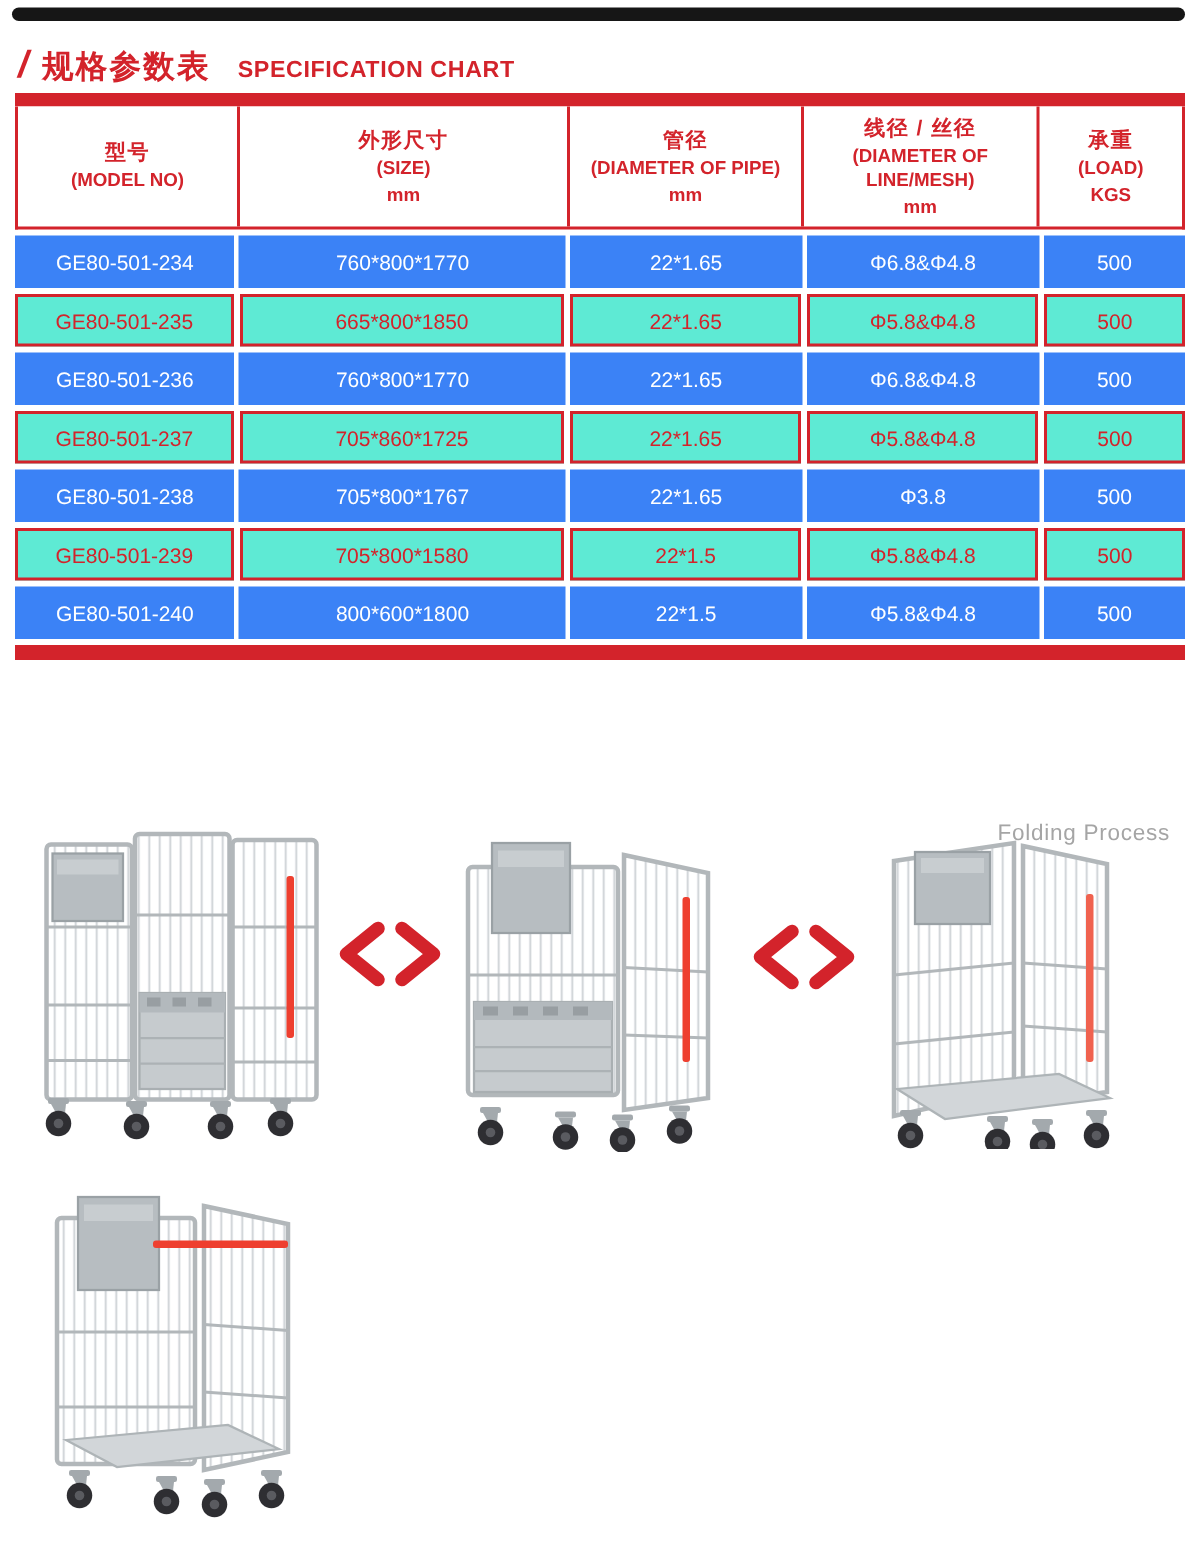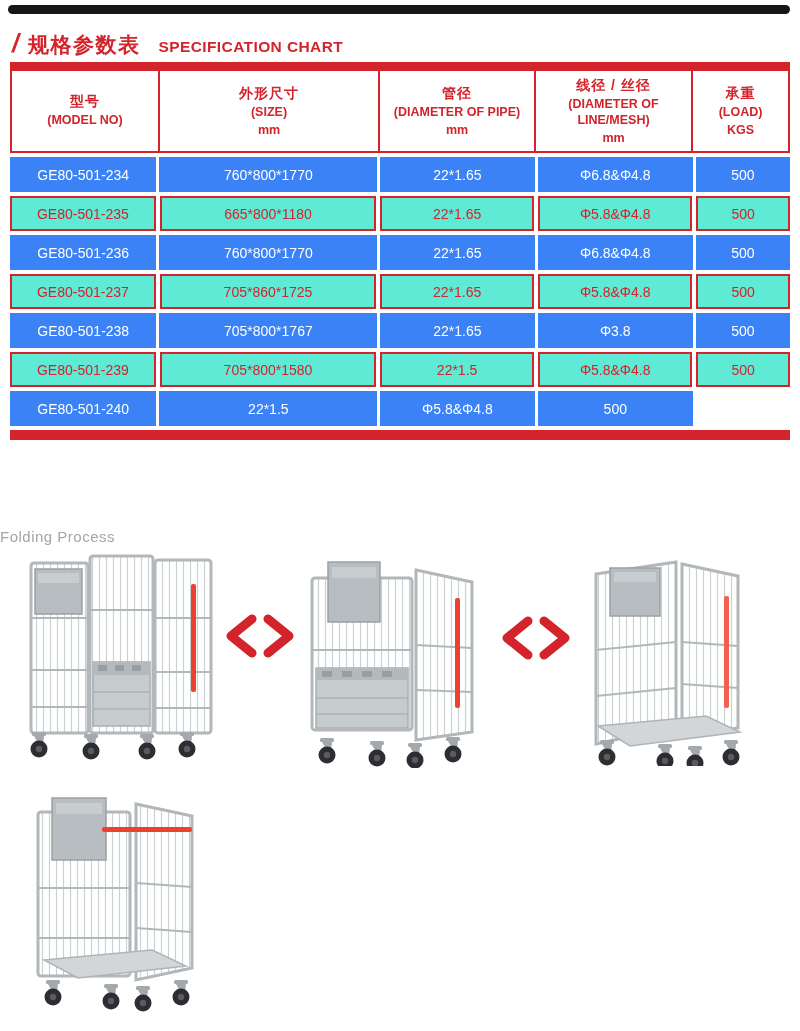--- a/index.html
+++ b/index.html
@@ -32,21 +32,21 @@
   .trow{display:grid;grid-template-columns:148fr 220fr 156fr 157fr 95fr;height:35px;margin-top:4px;}
   .trow.dark{column-gap:3px;}
   .trow.light{column-gap:4px;}
   .td{display:flex;align-items:center;justify-content:center;font-size:14px;box-sizing:border-box;}
   .dark .td{background:#3b82f6;color:#ffffff;}
   .light .td{background:#5eead4;border:2px solid #d3232b;color:#d3232b;}
 
   
   .fold-title{position:absolute;left:0;top:493px;width:780px;text-align:center;
               font-size:19px;color:#3d3d3d;font-weight:bold;letter-spacing:2px;}
-  .fold-sub{position:absolute;left:0;top:528px;width:780px;text-align:left;
+  .fold-sub{position:absolute;left:0;top:547px;width:780px;text-align:right;
             font-size:15px;color:#a5a5a5;letter-spacing:0.5px;}
 
   .img{position:absolute;}
   .t1{left:26px;top:550px;}
   .a1{left:222px;top:614px;}
   .t2{left:308px;top:550px;}
   .a2{left:498px;top:616px;}
   .t3{left:588px;top:550px;}
   .t4{left:32px;top:788px;}
 </style>
@@ -108,21 +108,21 @@
     <div>
         <div class="trow dark">
           <div class="td">GE80-501-234</div>
           <div class="td">760*800*1770</div>
           <div class="td">22*1.65</div>
           <div class="td">Φ6.8&amp;Φ4.8</div>
           <div class="td">500</div>
         </div>
         <div class="trow light">
           <div class="td">GE80-501-235</div>
-          <div class="td">665*800*1180</div>
+          <div class="td">665*800*1850</div>
           <div class="td">22*1.65</div>
           <div class="td">Φ5.8&amp;Φ4.8</div>
           <div class="td">500</div>
         </div>
         <div class="trow dark">
           <div class="td">GE80-501-236</div>
           <div class="td">760*800*1770</div>
           <div class="td">22*1.65</div>
           <div class="td">Φ6.8&amp;Φ4.8</div>
           <div class="td">500</div>
@@ -143,20 +143,21 @@
         </div>
         <div class="trow light">
           <div class="td">GE80-501-239</div>
           <div class="td">705*800*1580</div>
           <div class="td">22*1.5</div>
           <div class="td">Φ5.8&amp;Φ4.8</div>
           <div class="td">500</div>
         </div>
         <div class="trow dark">
           <div class="td">GE80-501-240</div>
+          <div class="td">800*600*1800</div>
           <div class="td">22*1.5</div>
           <div class="td">Φ5.8&amp;Φ4.8</div>
           <div class="td">500</div>
         </div>
       </div>
     <div class="cap bottom"></div>
   </div>
 
   <div class="fold-sub">Folding Process</div>
 

